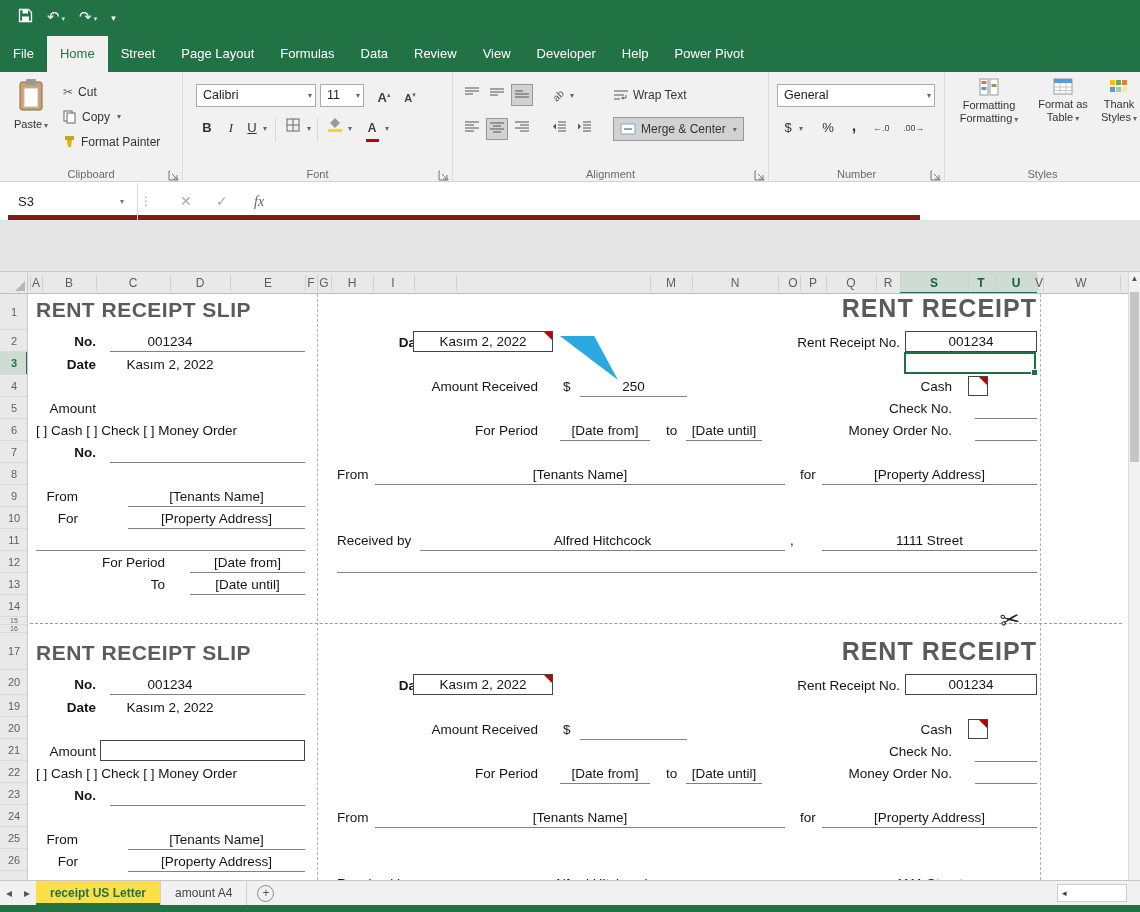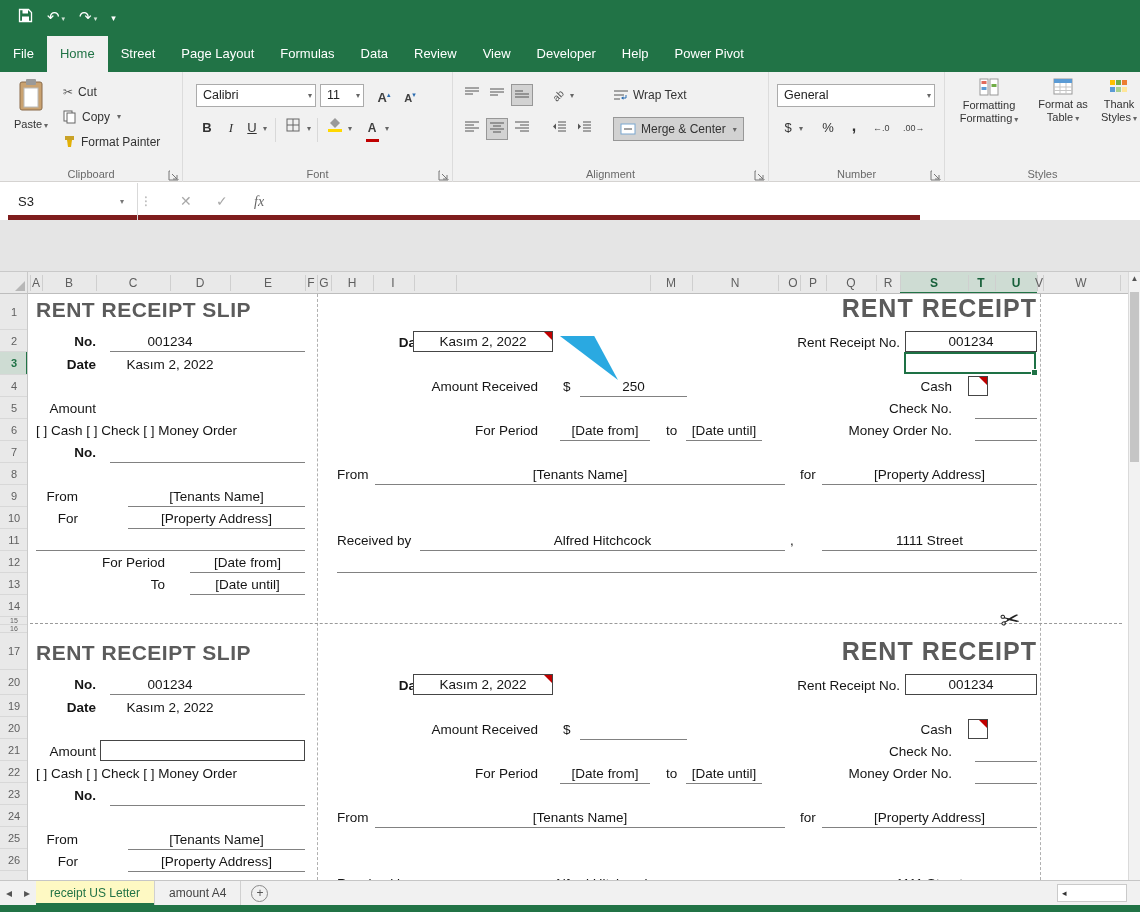--- a/index.html
+++ b/index.html
@@ -83,21 +83,21 @@
   .callout{position:absolute;left:462px;top:235px;width:171px;height:106px;background:#2aa9e1;border-radius:9px;z-index:60;display:flex;align-items:center;justify-content:center;text-align:center;font-weight:bold;font-size:22px;line-height:1.22;color:#0c0c0c;padding:0 5px}
   .callout-tail{position:absolute;left:552px;top:336px;width:66px;height:44px;background:#2aa9e1;clip-path:polygon(12% 0,64% 0,100% 100%);z-index:59}
 
   
   .vscroll{position:absolute;right:0;top:272px;width:12px;height:608px;background:#f2f2f2;border-left:1px solid #dadada}
   .vs-up{position:absolute;top:2px;left:0;width:11px;text-align:center;font-size:8px;color:#555}
   .vs-thumb{position:absolute;top:20px;left:1px;width:9px;height:170px;background:#c5c5c5}
   .tabbar{position:absolute;top:880px;left:0;width:1140px;height:25px;background:#f1f1f1;border-top:1px solid #c6c6c6;display:flex;align-items:stretch;font-size:12px}
   .nav{width:18px;text-align:center;line-height:24px;color:#555}
   .sheettab{padding:0 14px;line-height:24px;border-right:1px solid #d0d0d0;color:#444;white-space:nowrap}
-  .sheettab.active{background:#fef9c3;color:#217346;font-weight:normal;box-shadow:inset 0 -2px 0 #217346}
+  .sheettab.active{background:#fde047;color:#217346;font-weight:bold;box-shadow:inset 0 -2px 0 #217346}
   .addsheet{margin:4px 10px;width:17px;height:17px;border:1px solid #8a8a8a;border-radius:50%;text-align:center;line-height:15px;color:#555;font-size:12px}
   .hscroll{position:absolute;right:13px;top:3px;width:70px;height:18px;background:#fff;border:1px solid #cacaca}
   .hs-arrow{position:absolute;left:4px;top:0;font-size:9px;color:#333;line-height:16px}
   .statusbar{position:absolute;top:905px;left:0;width:1140px;height:7px;background:#217346}
 </style>
 </head>
 <body>
 
 <div class="app">
 

